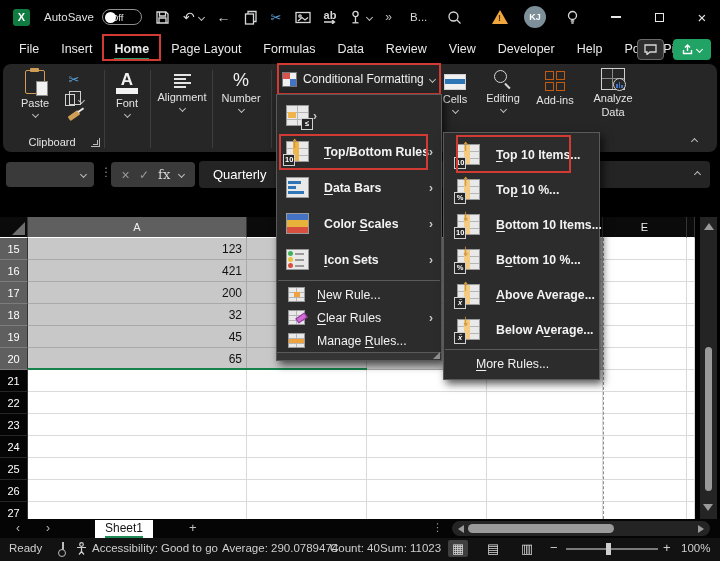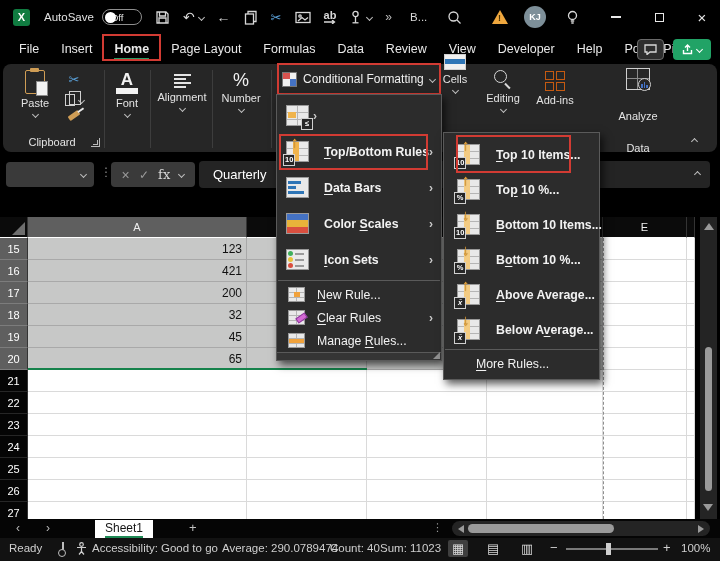--- a/index.html
+++ b/index.html
@@ -371,21 +371,21 @@
         <b></b>
         <b></b>
         <b></b>
         <b></b>
       </span>
     <span class="cf-label">Conditional Formatting</span>
     <span class="chv"></span>
     <span class="redbox" style="inset:-4px -6px -4px -5px;"></span>
   </div>
 
-  <div class="grp" style="left:437px; top:54px; width:36px; position:absolute; z-index:5;text-align:center;">
+  <div class="grp" style="left:437px; top:74px; width:36px; position:absolute; z-index:5;text-align:center;">
     <span class="cells-ic"></span>
     <span class="grp-label">Cells</span>
     <span class="chv"></span>
   </div>
   <div class="grp" style="left:480px; top:69px; width:46px; position:absolute; z-index:5;">
     <span class="edit-ic">
         <span class="lens"></span>
         <span class="stem"></span>
       </span>
     <span class="grp-label">Editing</span>
@@ -393,21 +393,21 @@
   </div>
   <div class="grp" style="left:532px; top:71px; width:46px; position:absolute; z-index:5;">
     <span class="addins-ic">
         <b></b>
         <b></b>
         <b></b>
         <b></b>
       </span>
     <span class="grp-label">Add-ins</span>
   </div>
-  <div class="grp" style="left:609px; top:68px; width:58px; position:absolute; z-index:5; gap:20px;">
+  <div class="grp" style="left:584px; top:68px; width:58px; position:absolute; z-index:5; gap:2px;">
     <span class="analyze-ic">
         <span class="lens">
           <b style="height:4px"></b>
           <b style="height:6px"></b>
           <b style="height:3px"></b>
         </span>
       </span>
     <span class="grp-label">Analyze</span>
     <span class="grp-label">Data</span>
   </div>

